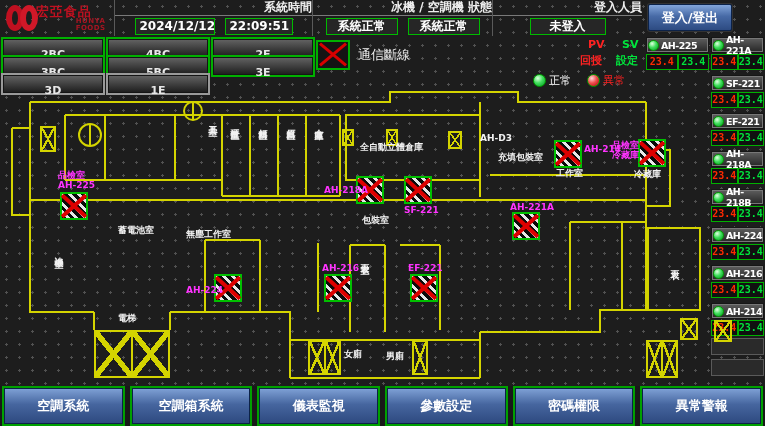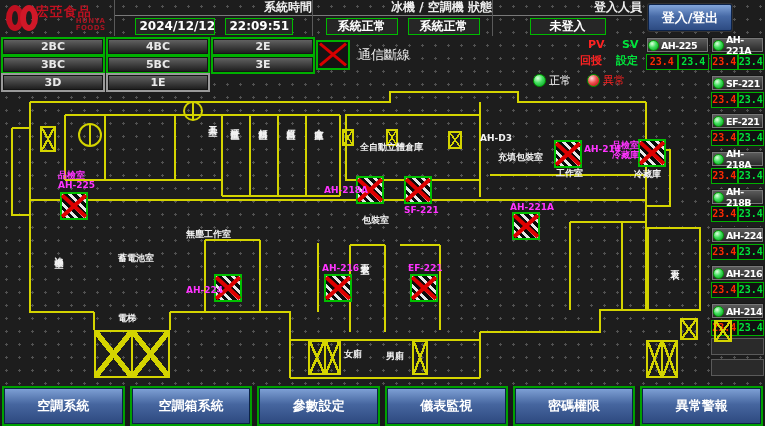--- a/index.html
+++ b/index.html
@@ -25,21 +25,21 @@
   .logo-text b{display:block;color:#c01020;font-size:13px;letter-spacing:1px;}
   .logo-text span{display:block;color:#a51522;font-size:7px;font-weight:bold;letter-spacing:.5px;padding-left:40px;}
   #login-btn{position:absolute;left:648px;top:4px;width:84px;height:27px;
     background:linear-gradient(180deg,#82a5da 0%,#476aa6 45%,#2d4b82 100%);
     border:1px solid #0c2248;border-radius:2px;color:#fff;font-size:13px;font-weight:bold;
     font-family:inherit;box-shadow:0 0 0 1px #333;cursor:pointer;}
   
   #floor-nav{position:absolute;left:3px;top:39px;display:grid;grid-template-columns:repeat(3,100px);grid-auto-rows:15px;gap:3px 5px;}
   .nav-btn{background:linear-gradient(180deg,#616161,#1f1f1f);border:1px solid #151515;
     box-shadow:0 0 0 2px #00b000;color:#e8e8e8;font-size:11px;font-weight:bold;
-    font-family:inherit;line-height:13px;cursor:pointer;padding:0;}
+    font-family:inherit;line-height:13px;cursor:pointer;padding:8px;}
   .nav-btn.alt{box-shadow:0 0 0 2px #9a9a9a;}
   
   #comm-legend{position:absolute;left:316px;top:40px;display:flex;align-items:center;gap:8px;}
   #comm-box{position:relative;width:34px;height:30px;border:2px solid #00b000;background:#141414;box-sizing:border-box;}
   #comm-box::before,#comm-box::after{content:"";position:absolute;left:-2px;right:-2px;top:50%;height:3px;margin-top:-2px;background:#d80000;}
   #comm-box::before{transform:rotate(40deg);} #comm-box::after{transform:rotate(-40deg);}
   #comm-text{font-size:13px;font-weight:normal;color:#f0f0f0;}
   .pvsv{position:absolute;font-size:11px;font-weight:bold;}
   .red{color:#ff2222;} .grn{color:#00e43c;}
   #state-legend{position:absolute;left:533px;top:73px;display:flex;gap:16px;align-items:center;font-size:11px;}
@@ -269,22 +269,22 @@
           <span class="val sv">23.4</span>
         </div>
       </div>
     </div>
   <div class="empty-slot" style="top:338px;"></div>
   <div class="empty-slot" style="top:359px;"></div>
 
   <div id="bottom-nav">
       <button class="bot-btn">空調系統</button>
       <button class="bot-btn">空調箱系統</button>
+      <button class="bot-btn">儀表監視</button>
       <button class="bot-btn">參數設定</button>
-      <button class="bot-btn">儀表監視</button>
       <button class="bot-btn">密碼權限</button>
       <button class="bot-btn">異常警報</button>
     </div>
 
 <div class="marker" style="left: 60px; top: 192px;"></div>
     <div class="m-label" style="left: 58px; top: 170px;">
       <div>品檢室</div>
       <div>AH-225</div>
     </div>
     <div class="marker" style="left: 356px; top: 176px;"></div>
@@ -323,21 +323,21 @@
     <div class="room-label vert" style="left: 206px; top: 118px;">工具室</div>
     <div class="room-label vert" style="left: 228px; top: 122px;">秤量區</div>
     <div class="room-label vert" style="left: 256px; top: 122px;">領料區</div>
     <div class="room-label vert" style="left: 284px; top: 122px;">原料區</div>
     <div class="room-label vert" style="left: 312px; top: 122px;">倉庫區</div>
     <div class="room-label" style="left: 360px; top: 141px;">全自動立體倉庫</div>
     <div class="room-label" style="left: 480px; top: 133px;">AH-D3</div>
     <div class="room-label" style="left: 498px; top: 151px;">充填包裝室</div>
     <div class="room-label" style="left: 556px; top: 167px;">工作室</div>
     <div class="room-label" style="left: 634px; top: 168px;">冷藏庫</div>
-    <div class="room-label" style="left: 118px; top: 224px; margin-top: 28px;">蓄電池室</div>
+    <div class="room-label" style="left: 118px; top: 224px;">蓄電池室</div>
     <div class="room-label" style="left: 186px; top: 228px;">無塵工作室</div>
     <div class="room-label" style="left: 362px; top: 214px;">包裝室</div>
     <div class="room-label vert" style="left: 52px; top: 250px;">冰機室</div>
     <div class="room-label vert" style="left: 358px; top: 256px;">更衣室</div>
     <div class="room-label" style="left: 118px; top: 312px;">電梯</div>
     <div class="room-label" style="left: 344px; top: 348px;">女廁</div>
     <div class="room-label" style="left: 386px; top: 350px;">男廁</div>
     <div class="room-label vert" style="left: 668px; top: 262px;">更衣</div>
     <div class="stair" style="left: 40px; top: 126px; width: 16px; height: 26px;">
       <span></span>

